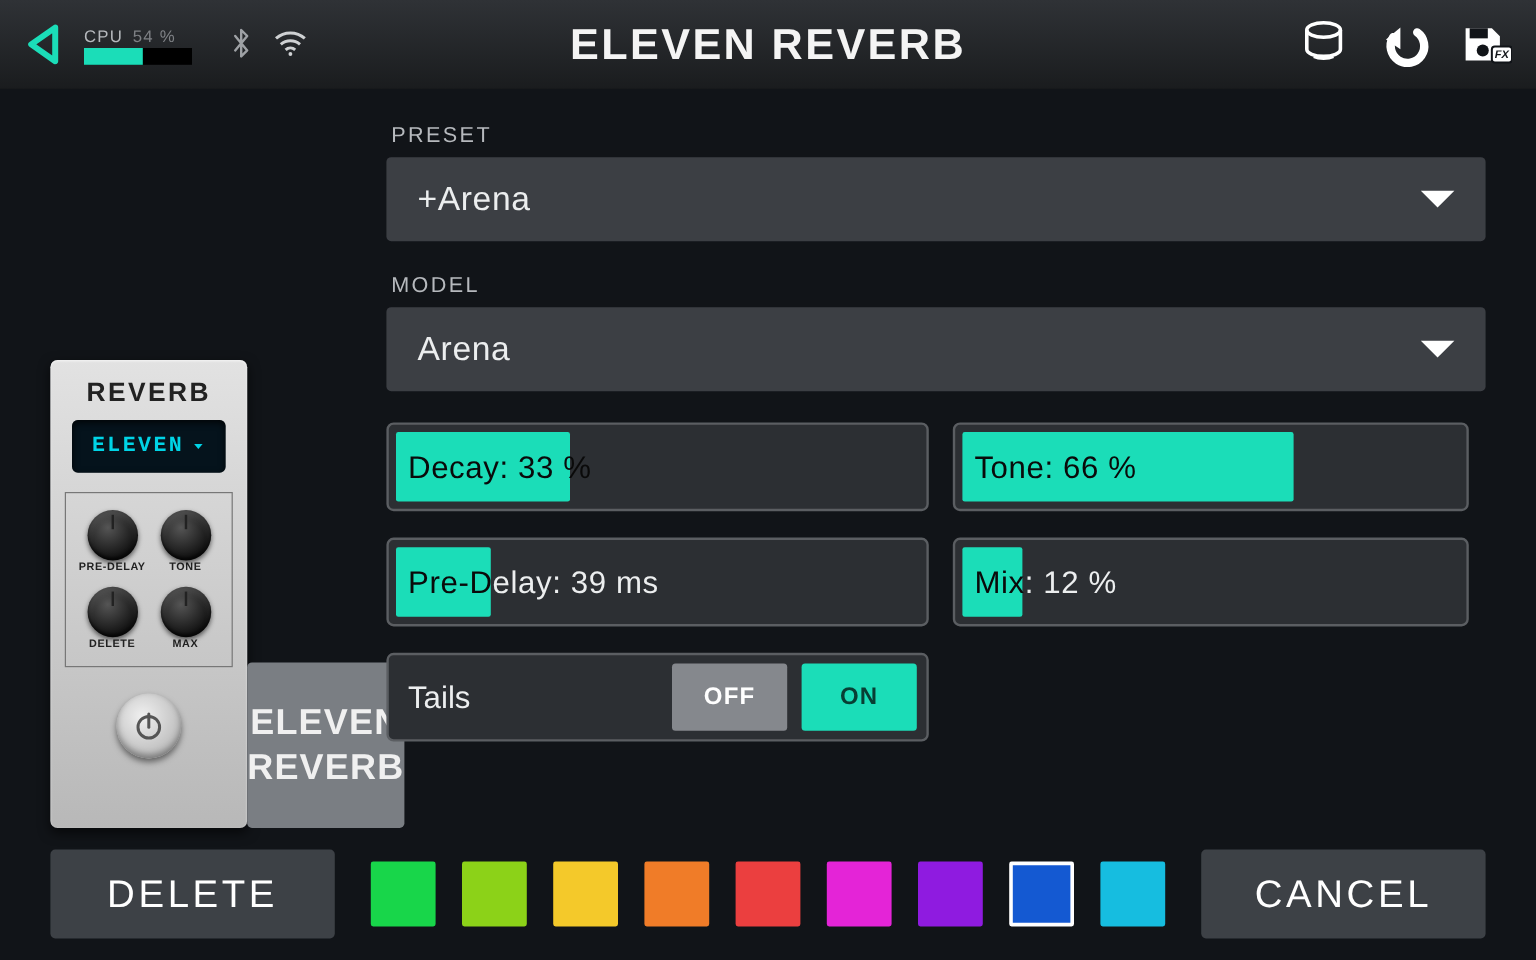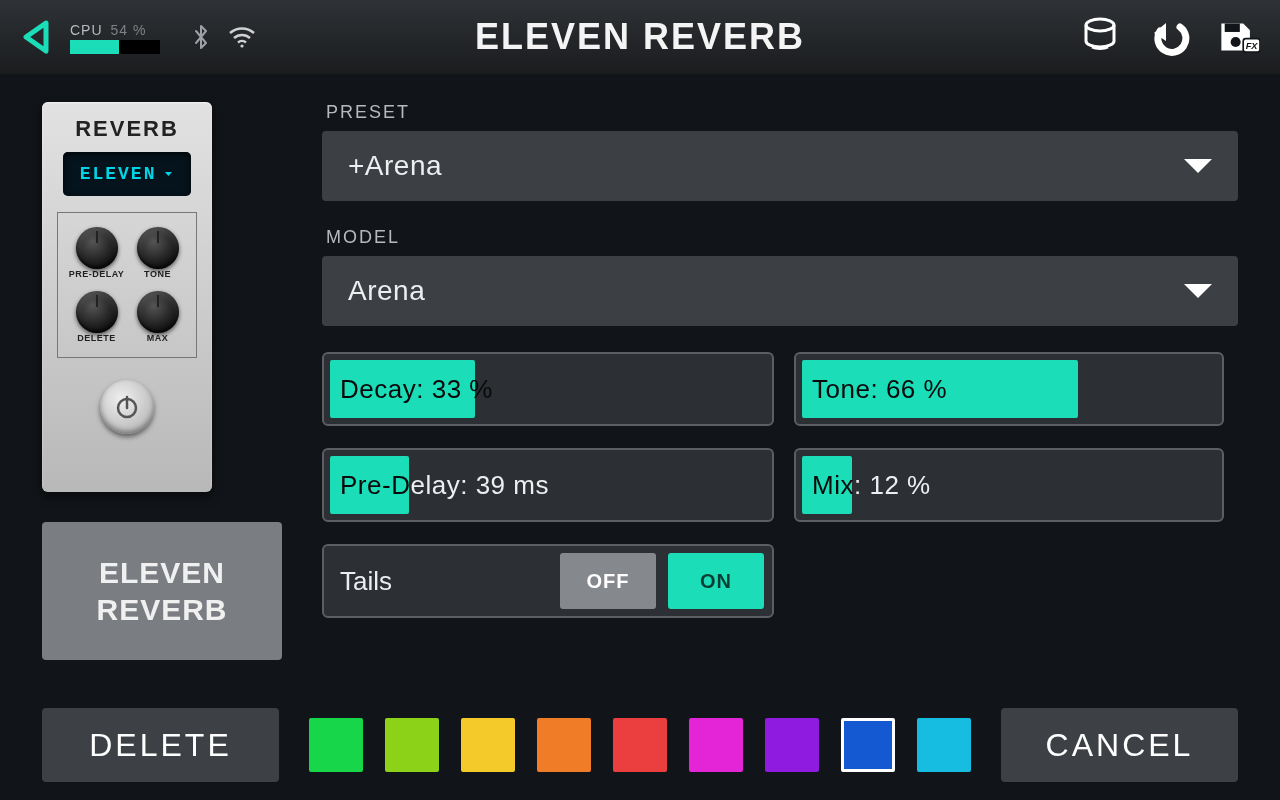--- a/index.html
+++ b/index.html
@@ -46,33 +46,33 @@
   .cpu-fill { height:100%; background: var(--accent); }
   .status-icons { display:flex; gap:18px; align-items:center; margin-left:12px; }
 
   .header-title {
     position:absolute; left:50%; transform:translateX(-50%);
     font-size: 36px; font-weight: 700; letter-spacing: 2px;
     color: #f4f4f4;
   }
 
   .hdr-right { margin-left:auto; display:flex; gap:26px; align-items:center;}
-  .hdr-icon { width:42px; height:42px; display:flex; align-items:center; justify-content:flex-start; cursor:pointer;font-style:italic;}
+  .hdr-icon { width:42px; height:42px; display:flex; align-items:center; justify-content:center; cursor:pointer;font-style:italic;}
 
   
   .main {
     display:flex;
     height: calc(800px - 74px - 110px);
     padding: 28px 42px 0 42px;
     gap: 40px;
     background: var(--bg);
   }
 
   
-  .left-col { width: 240px; display:flex; flex-direction:column; align-items:flex-start; }
+  .left-col { width: 240px; display:flex; flex-direction:row; align-items:flex-end; }
 
   .pedal {
     width: 170px; height: 390px;
     background: linear-gradient(to bottom, #e2e2e2, #b8b8b8);
     border-radius: 6px;
     box-shadow: inset 0 1px 2px rgba(255,255,255,.6), 0 4px 10px rgba(0,0,0,.6);
     display:flex; flex-direction:column; align-items:center;
     padding: 14px 12px 18px;
   }
   .pedal-title { font-family: Arial, sans-serif; font-weight:900; font-size:22px; color:#222; letter-spacing:2px; margin-bottom:10px;}

